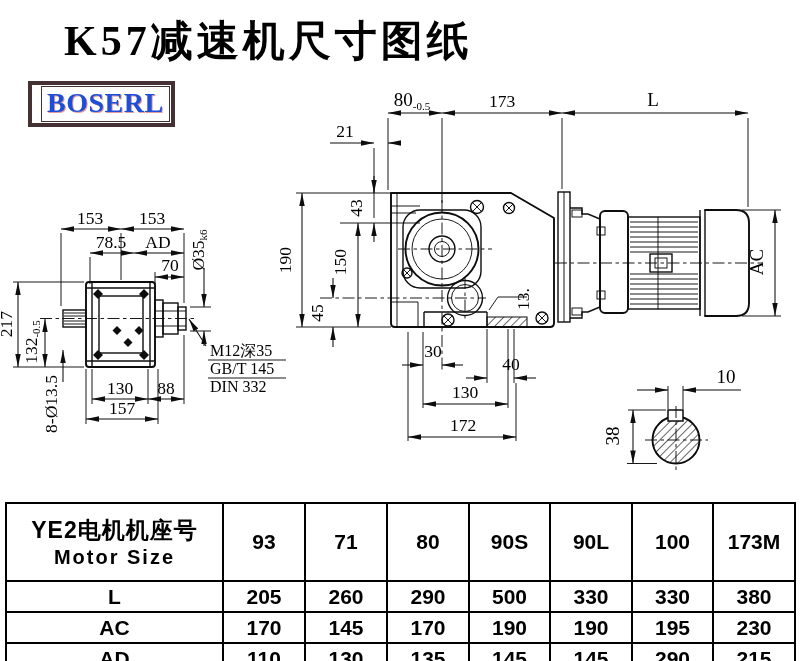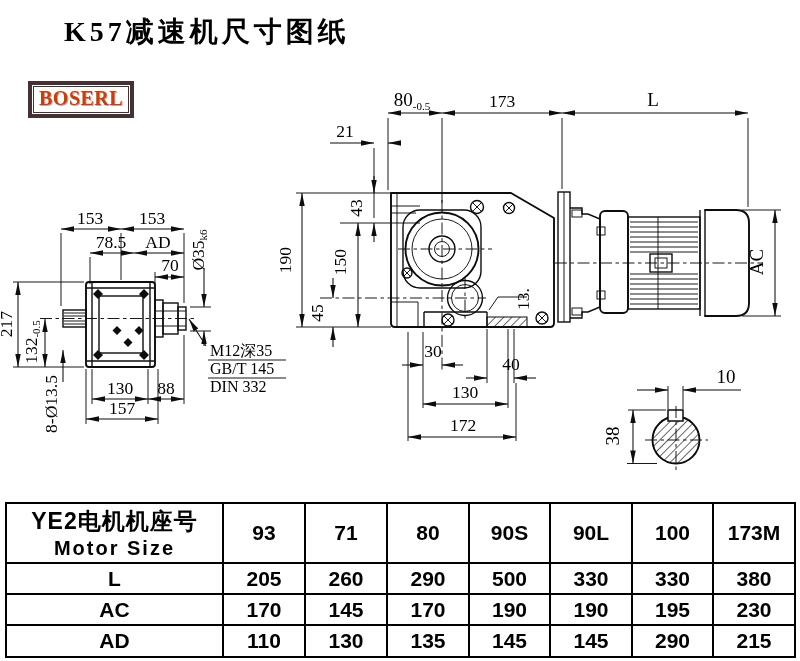--- a/index.html
+++ b/index.html
@@ -1,19 +1,19 @@
 <!DOCTYPE html>
 <html><head>
 <meta charset="utf-8">
 <style>
 html,body{margin:0;padding:0;background:#fff;}
 #page{position:relative;width:800px;height:661px;background:#fff;font-family:"Liberation Serif",serif;overflow:hidden;}
-#title{position:absolute;left:64px;top:13px;font-size:28px;font-weight:bold;letter-spacing:4px;color:#000;}
+#title{position:absolute;left:64px;top:13px;font-size:42px;font-weight:bold;letter-spacing:4px;color:#000;}
 #logo{position:absolute;left:28px;top:81px;border:4px solid #453134;background:#fff;padding:1px;}
-#logo .inner{border:1px solid #453134;padding:0px 5px 2px;font-size:20px;font-weight:bold;letter-spacing:0.5px;color:#c2410c;text-shadow:1px 1px 0 rgba(190,30,30,.45);}
+#logo .inner{border:1px solid #453134;padding:0px 5px 2px;font-size:28px;font-weight:bold;letter-spacing:0.5px;color:#1d4ed8;text-shadow:1px 1px 0 rgba(190,30,30,.45);margin-left:8px;}
 svg{position:absolute;left:0;top:0;}
 .ol{stroke:#0d0d0d;stroke-width:1.9;fill:none;stroke-linejoin:round;stroke-linecap:round;}
 .ml{stroke:#0d0d0d;stroke-width:1.4;fill:none;}
 .tl{stroke:#0d0d0d;stroke-width:.95;fill:none;}
 .dim{stroke:#0d0d0d;stroke-width:1.05;fill:none;}
 .cl{stroke:#0d0d0d;stroke-width:.95;fill:none;stroke-dasharray:12 3.5 3.5 3.5;}
 .dt{font-family:"Liberation Serif",serif;font-size:17.5px;fill:#000;}
 .big{font-size:19px;}
 .sub{font-size:11px;}
 .note{font-size:16px;}
@@ -274,21 +274,21 @@
         <col style="width:217px">
         <col style="width:82px">
         <col style="width:82px">
         <col style="width:82px">
         <col style="width:81px">
         <col style="width:82px">
         <col style="width:81px">
         <col style="width:82px">
       </colgroup>
   <tbody>
-        <tr style="height:60px">
+        <tr style="height:78px">
     <th>
             <div class="cn">YE2电机机座号</div>
             <div class="en">Motor Size</div>
           </th>
     <th>93</th>
     <th>71</th>
     <th>80</th>
     <th>90S</th>
     <th>90L</th>
     <th>100</th>

